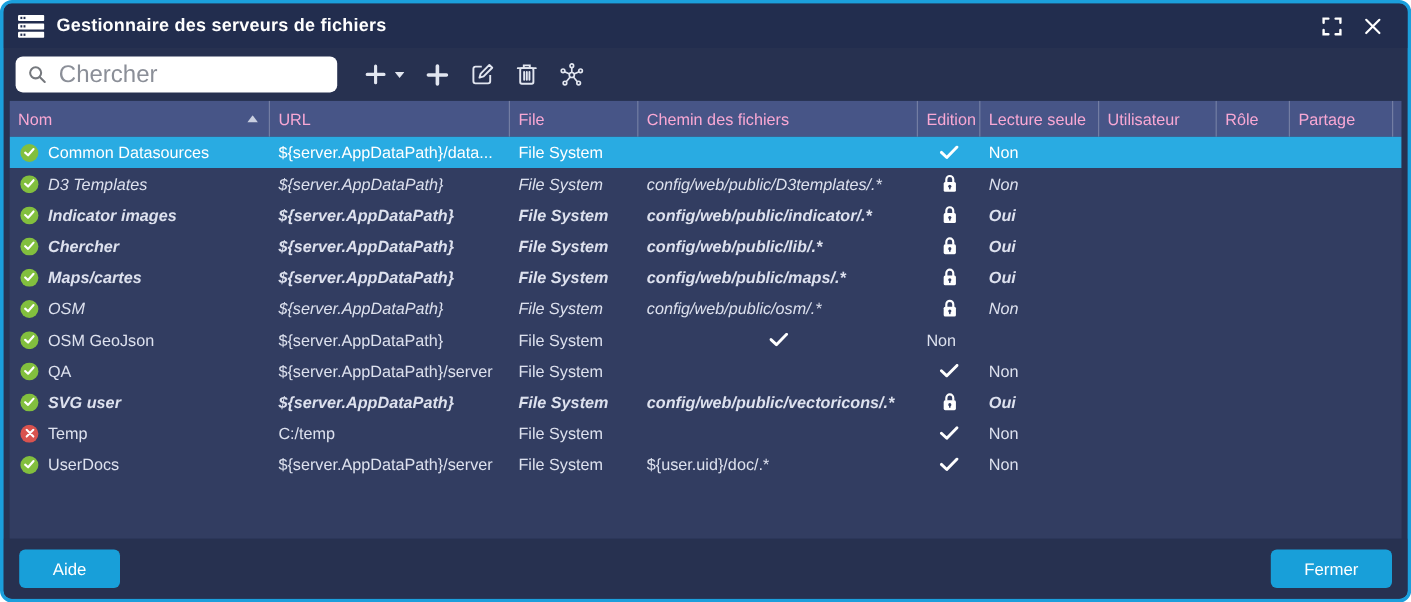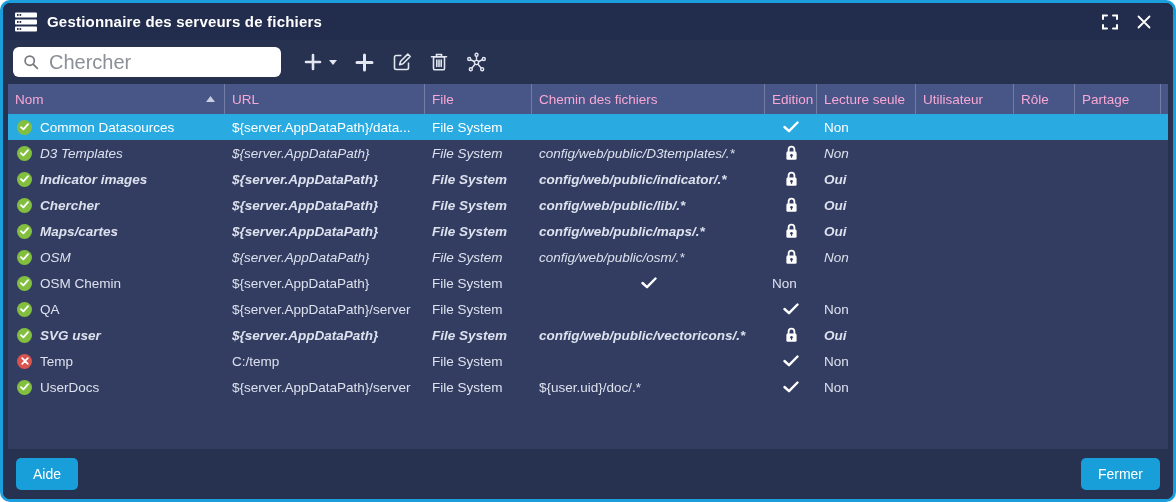--- a/index.html
+++ b/index.html
@@ -44,21 +44,21 @@
   .cell { padding:0 7px; white-space:nowrap; overflow:hidden; }
   .cell.name-cell { display:flex; align-items:center; gap:8px; padding-left:9px; }
   .cell.edition-cell { display:flex; justify-content:center; padding:0; }
   .status { width:15px; height:15px; border-radius:50%; flex:none; display:flex; align-items:center; justify-content:center; }
   .status.ok { background:var(--status_ok,#82bf3e); }
   .status.error { background:var(--status_error,#d9534f); }
 
   
   .footer { height:50px; flex:none; display:flex; align-items:center; padding:0 13px; background:#273150; }
   .btn { background:var(--button,#189fd9); color:#fff; border:none; border-radius:5px; font-size:14px;
-         padding:8px 17px; cursor:pointer; font-family:"Liberation Sans","DejaVu Sans",sans-serif; }
+         padding:8px 28px; cursor:pointer; font-family:"Liberation Sans","DejaVu Sans",sans-serif; }
   .btn.right { margin-left:auto;text-align:right; }
 </style>
 </head>
 <body>
 
 <div class="window">
 
   <div class="titlebar">
     <span class="app-icon">
       <svg width="22" height="20" viewBox="0 0 22 20">
@@ -359,21 +359,21 @@
     <div class="cell"></div>
     <div class="cell"></div>
   </div>
         <div class="row grid-row">
     <div class="cell name-cell">
       <span class="status ok">
   <svg width="9" height="8" viewBox="0 0 9 8" fill="none">
                 <path d="M1 4.2 L3.4 6.4 L8 1.2" stroke="#ffffff" stroke-width="1.8" stroke-linecap="round" stroke-linejoin="round"></path>
               </svg>
 </span>
-      <span>OSM Chemin</span>
+      <span>OSM GeoJson</span>
     </div>
     <div class="cell">${server.AppDataPath}</div>
     <div class="cell">File System</div>
     <div class="cell edition-cell">
             <span style="display: flex;">
   <svg width="16" height="12" viewBox="0 0 16 12" fill="none">
                 <path d="M1.5 6 L6 10.2 L14.5 1.5" stroke="#ffffff" stroke-width="2.4" stroke-linecap="round" stroke-linejoin="round"></path>
               </svg>
 </span>
           </div>

